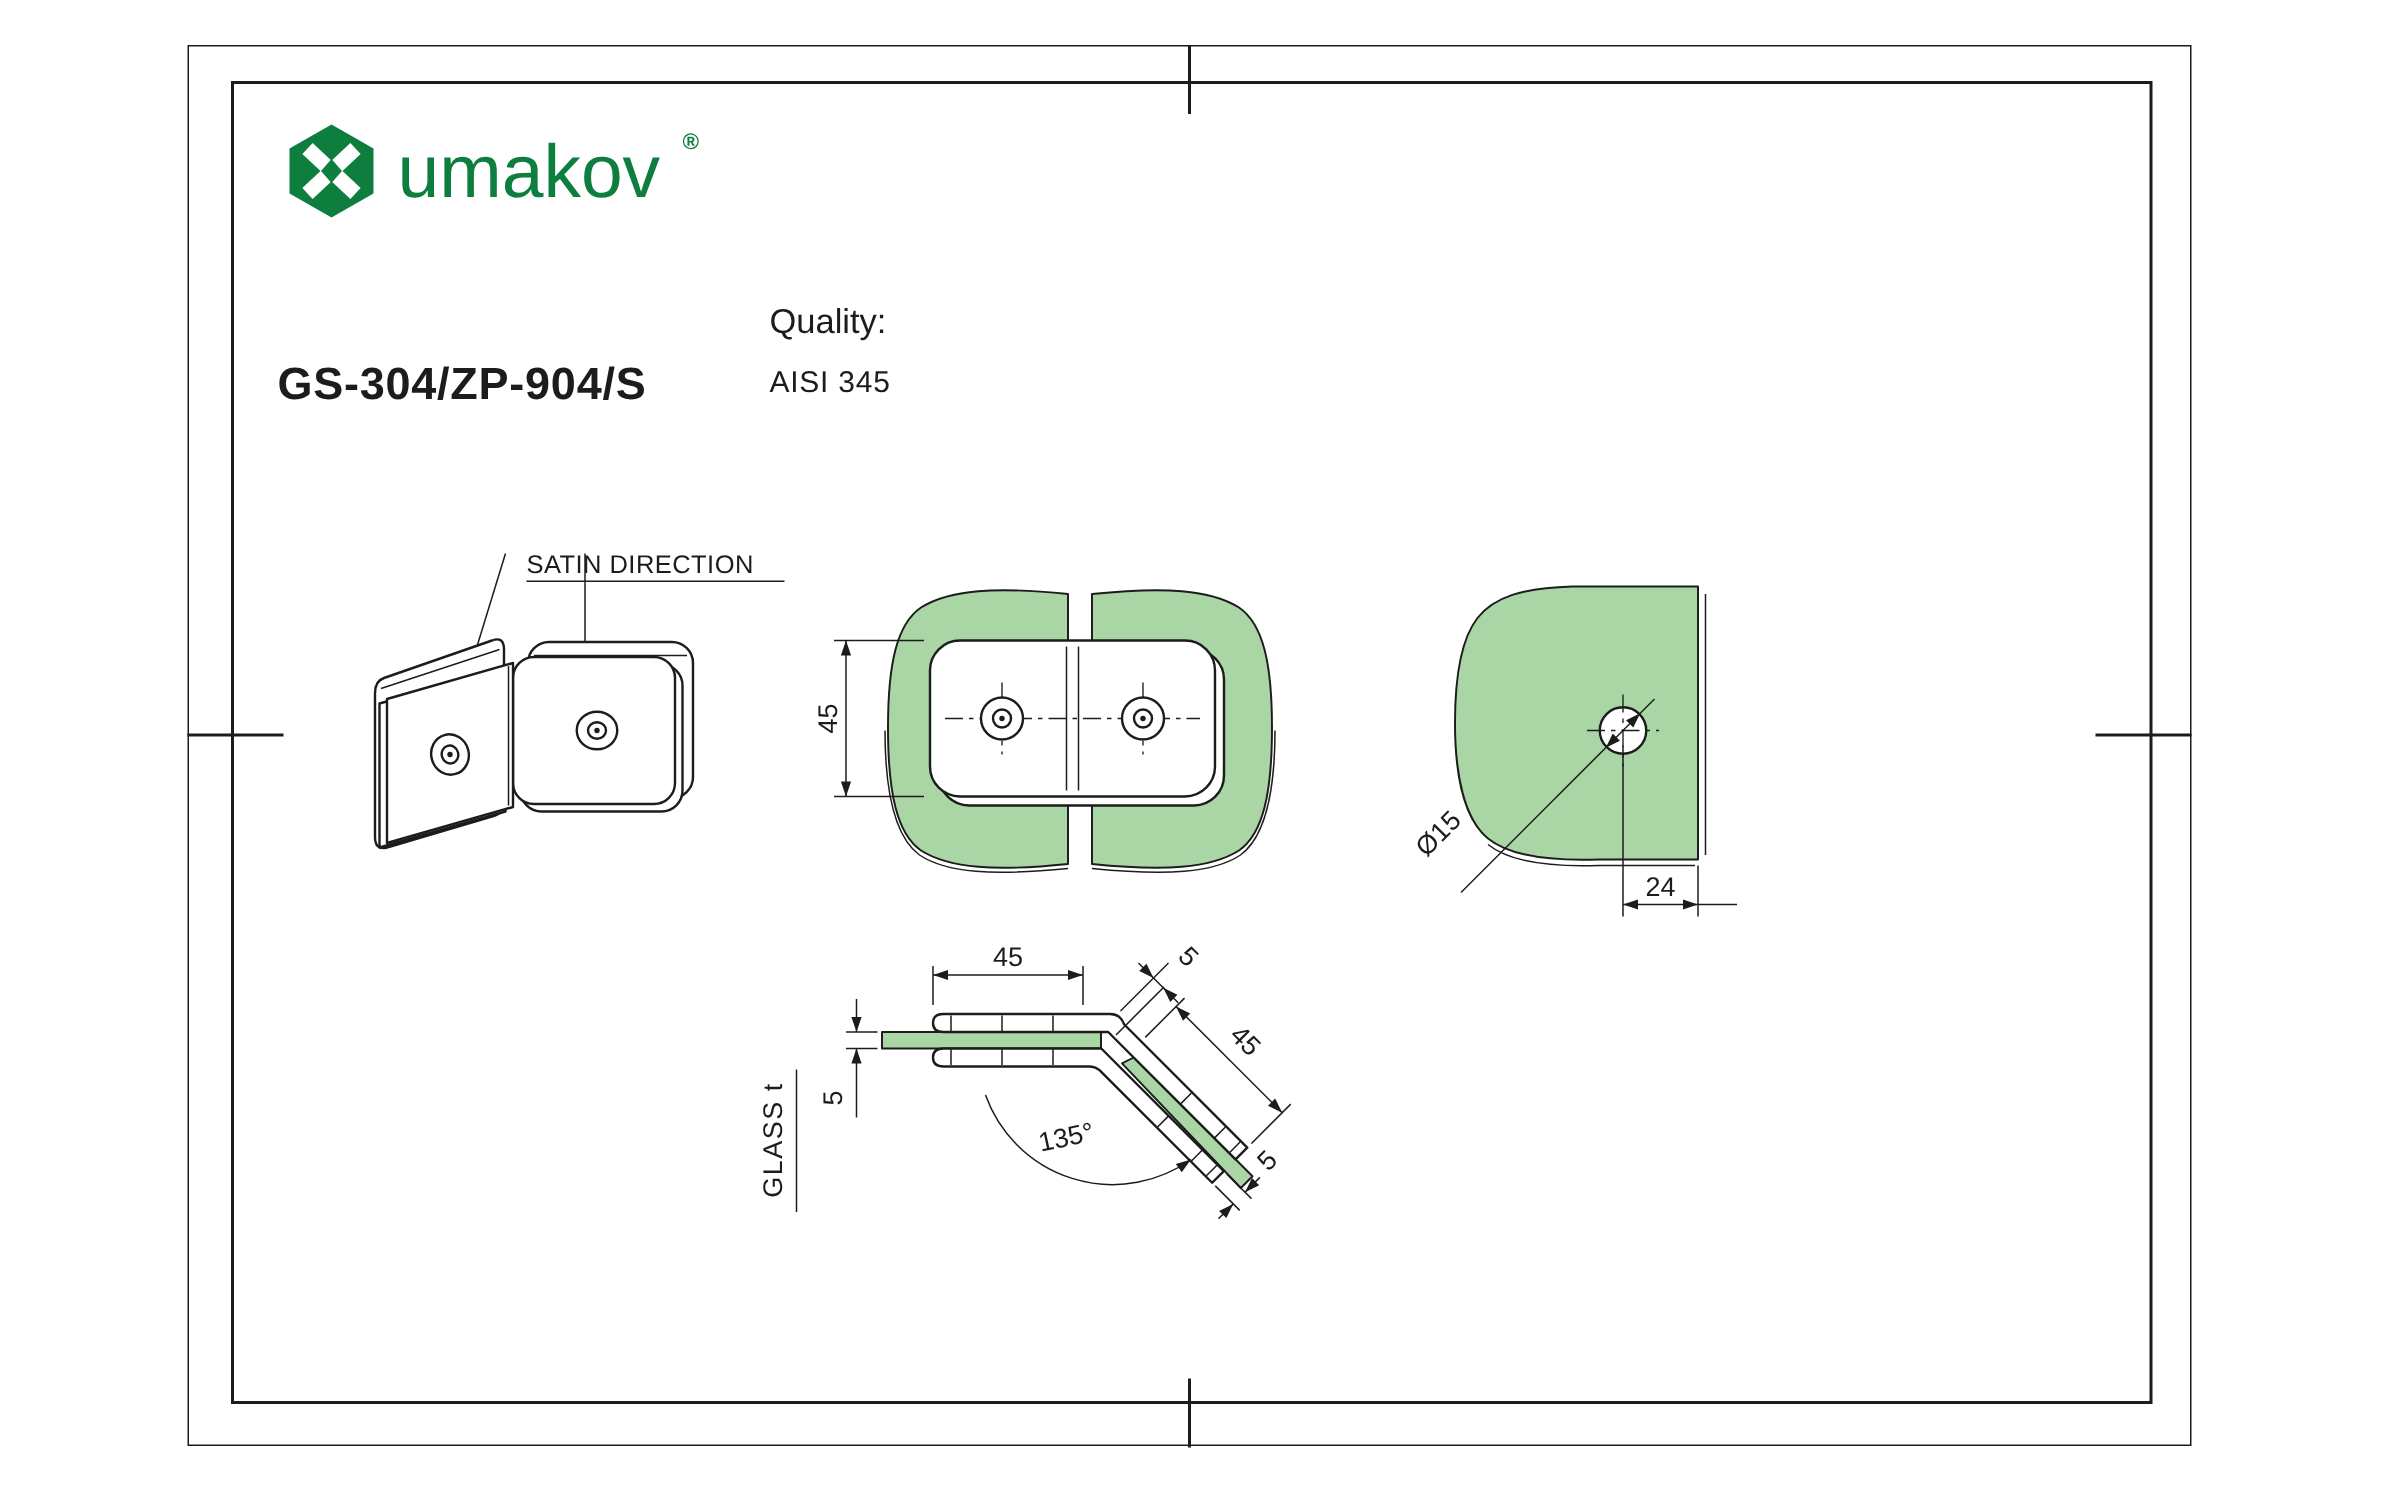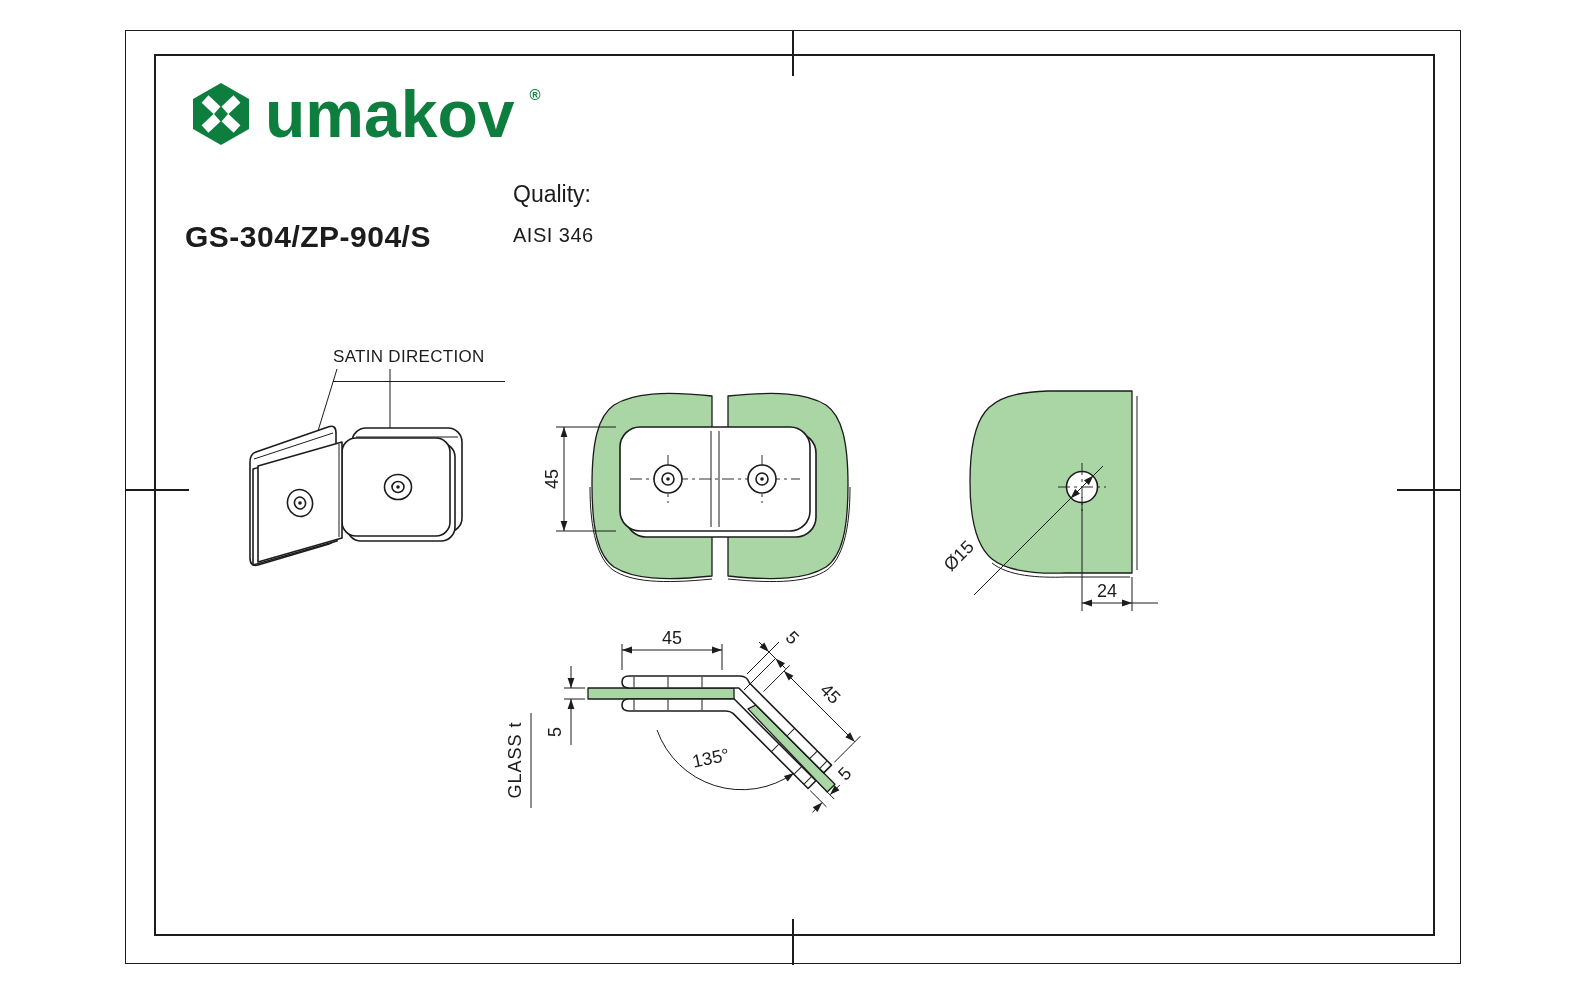--- a/index.html
+++ b/index.html
@@ -14,31 +14,31 @@
   .inner-frame { position:absolute; left:154px; top:54px; width:1281px; height:882px;
                  border:2.2px solid var(--line,#1c1c1c); }
   .tick { position:absolute; background:var(--line,#1c1c1c); }
   .tick-top    { left:792px; top:30px;  width:2px; height:46px; }
   .tick-bottom { left:792px; top:919px; width:2px; height:46px; }
   .tick-left   { left:125px; top:489px; width:64px; height:2px; }
   .tick-right  { left:1397px; top:489px; width:64px; height:2px; }
 
   
   .logo { position:absolute; left:190px; top:80px; display:flex; align-items:center; gap:13px; }
-  .logo-text { font-size:66px; font-weight:700; color:var(--brand-green,#0e7e3e); line-height:1; }
+  .logo-text { font-size:50px; font-weight:400; color:var(--brand-green,#0e7e3e); line-height:1; }
   .logo-reg  { font-size:15px; font-weight:700; color:var(--brand-green,#0e7e3e);
                align-self:flex-start; margin-top:6px; margin-left:2px; }
 
   
-  .txt { position:absolute; color:var(--line,#1c1c1c); white-space:nowrap; }
+  .txt { position:absolute; color:var(--line,#1c1c1c); white-space:nowrap;margin-top:20px; }
   .part-number   { left:185px; top:220px; font-size:30px; font-weight:700; letter-spacing:0.5px; }
   .quality-label { left:513px; top:181px; font-size:23px; }
   .quality-value { left:513px; top:224px; font-size:20px; letter-spacing:0.5px; }
-  .satin-label   { left:333px; top:347px; font-size:17px; letter-spacing:0.3px;
-                   width:172px; padding-bottom:14px;
+  .satin-label   { left:351px; top:347px; font-size:17px; letter-spacing:0.3px;
+                   width:172px; padding-bottom:0;
                    border-bottom:1.6px solid var(--line,#1c1c1c); }
 
   
   svg.drawings { position:absolute; left:0; top:0; }
   .metal { fill:#ffffff; stroke:var(--line,#1c1c1c); stroke-width:1.6; stroke-linejoin:round; }
   .glass { fill:var(--glass-green,#a9d6a4); stroke:var(--line,#1c1c1c); stroke-width:1.3; stroke-linejoin:round; }
   .thin  { fill:none; stroke:var(--line,#1c1c1c); stroke-width:1; }
   .dimline { fill:none; stroke:var(--line,#1c1c1c); stroke-width:1; }
   .cline { fill:none; stroke:var(--line,#1c1c1c); stroke-width:0.9; stroke-dasharray:12 4 3 4; }
   .dim { font-family:"Liberation Sans", sans-serif; font-size:18px; fill:var(--line,#1c1c1c); }
@@ -61,21 +61,21 @@
       <line x1="15" y1="19" x2="47" y2="49" stroke="#ffffff" stroke-width="10"></line>
       <line x1="47" y1="19" x2="15" y2="49" stroke="#ffffff" stroke-width="10"></line>
       <polygon points="31,26 38,34 31,42 24,34" fill="var(--brand-green,#0e7e3e)"></polygon>
     </svg>
     <span class="logo-text">umakov</span>
     <span class="logo-reg">®</span>
   </div>
 
   <div class="txt part-number">GS-304/ZP-904/S</div>
   <div class="txt quality-label">Quality:</div>
-  <div class="txt quality-value">AISI 346</div>
+  <div class="txt quality-value">AISI 345</div>
   <div class="txt satin-label">SATIN DIRECTION</div>
 
   <svg class="drawings" width="1590" height="997" viewBox="0 0 1590 997">
     <defs>
       <marker id="ar" markerWidth="12" markerHeight="12" viewBox="0 0 12 12" refX="11" refY="6" orient="auto-start-reverse" markerUnits="userSpaceOnUse">
         <path d="M1,2.6 L11,6 L1,9.4 Z" fill="#1c1c1c"></path>
       </marker>
     </defs>
 
     <g>

